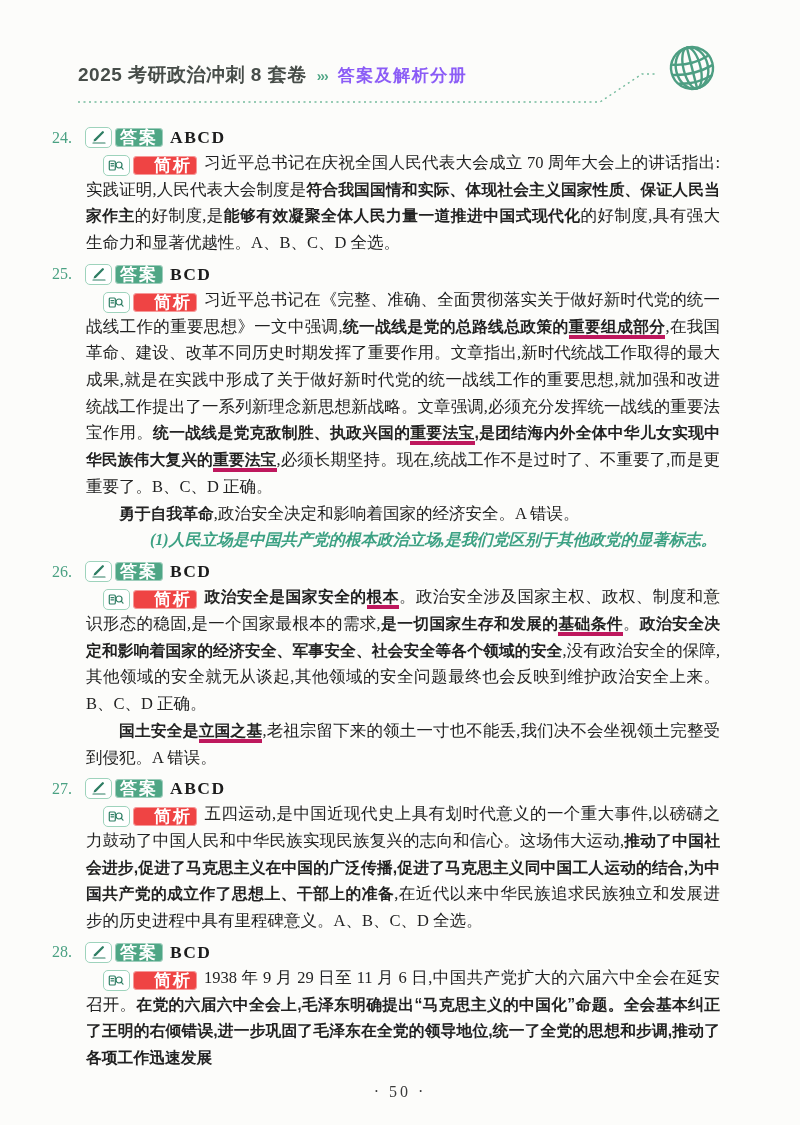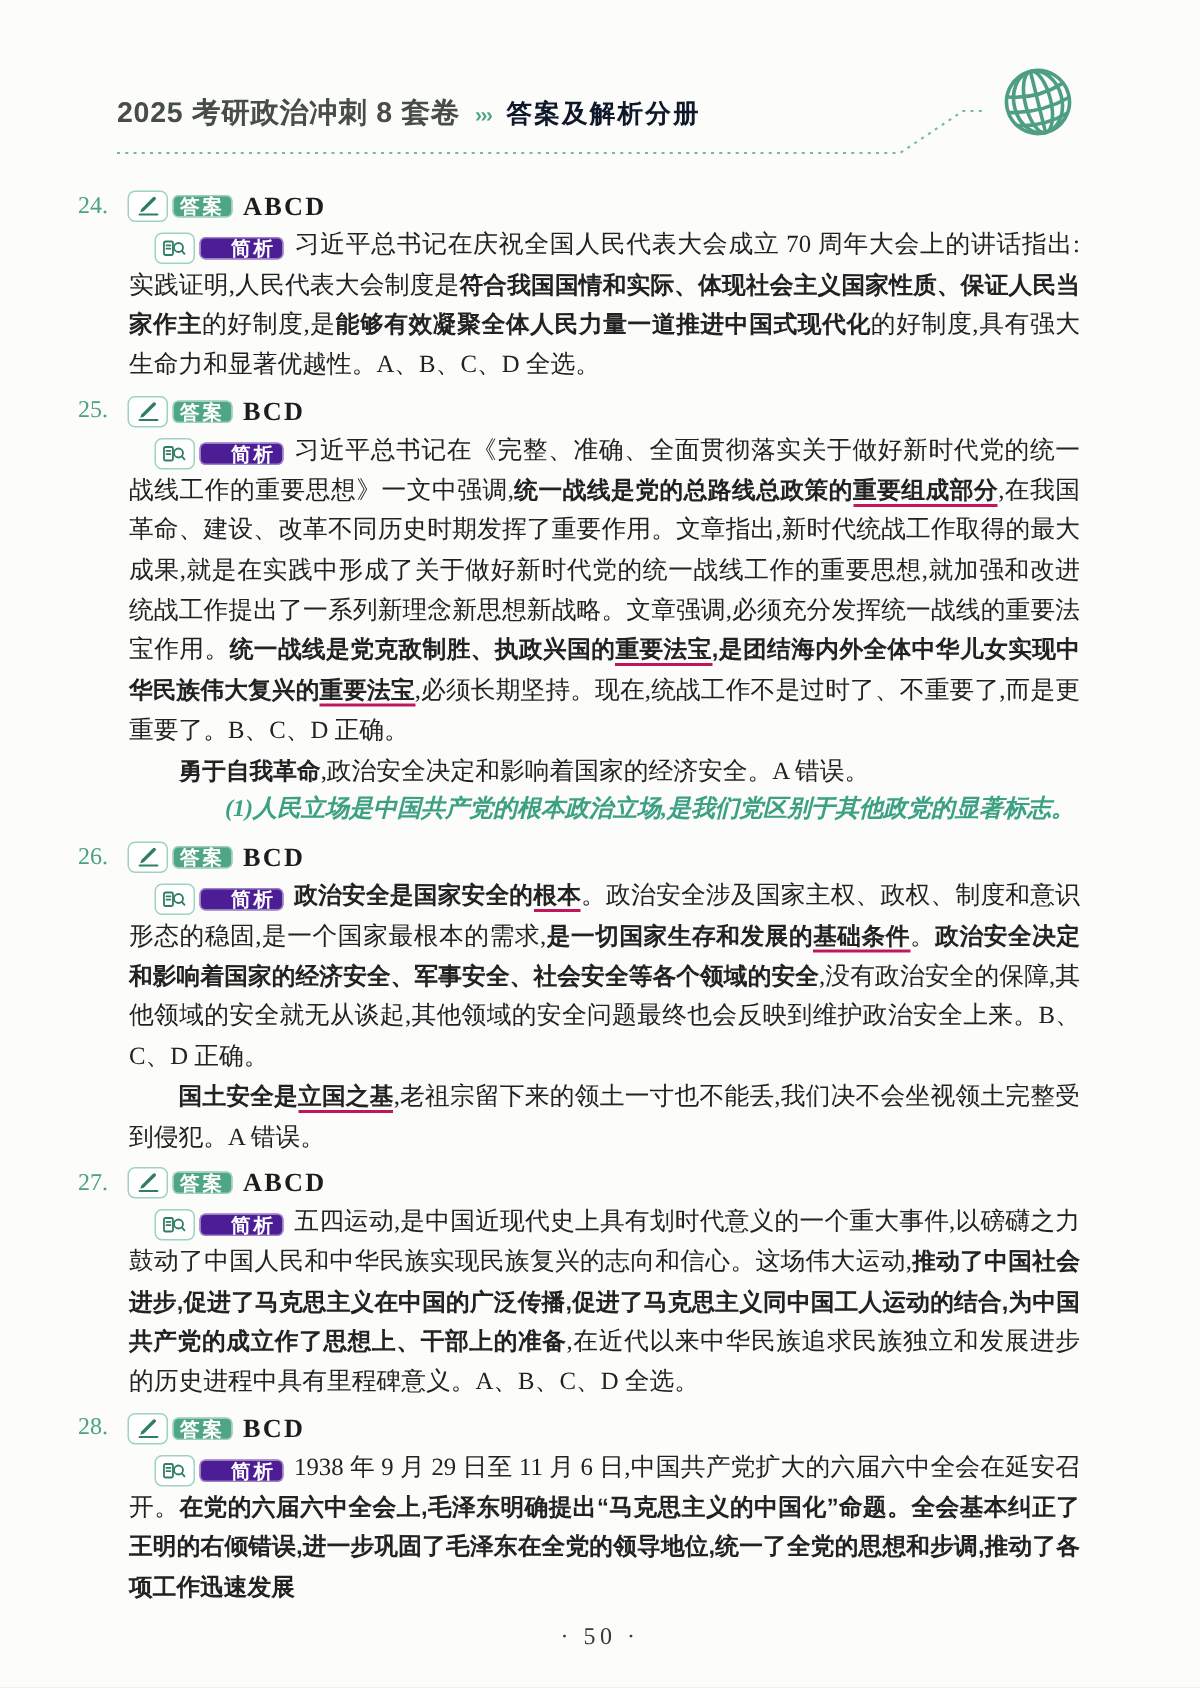--- a/index.html
+++ b/index.html
@@ -11,50 +11,50 @@
     font-family:"Liberation Serif","DejaVu Serif",serif;
     color:#222;
     overflow:hidden;
   }
 
   
   .header{position:absolute;top:62px;left:78px;right:78px;}
   .header-row{display:flex;align-items:baseline;gap:10px;font-family:"Liberation Sans","DejaVu Sans",sans-serif;white-space:nowrap;}
   .header-title{font-weight:bold;font-size:19px;color:#474d49;letter-spacing:.5px;}
   .header-arrows{color:#4fa685;font-weight:bold;font-size:14px;letter-spacing:-1px;}
-  .header-subtitle{color:#0f172a;font-size:17px;font-weight:bold;letter-spacing:1.5px;}
+  .header-subtitle{color:#8b5cf6;font-size:17px;font-weight:bold;letter-spacing:1.5px;}
   .header-deco{position:absolute;top:40px;left:0;width:800px;height:65px;pointer-events:none;}
 
   
   .content{position:absolute;top:120px;left:86px;width:634px;}
   .question{margin:0;}
   .q-line{display:flex;align-items:center;gap:7px;margin:7px 0 2px -34px;}
   .q-num{color:#4aa183;font-size:16px;min-width:26px;text-align:left;}
   .q-answer{font-weight:bold;font-size:17.5px;letter-spacing:1.5px;color:#1c1c1c;}
 
   .badge{display:inline-flex;align-items:center;gap:3px;vertical-align:-4px;line-height:1;}
   .para .badge{margin-right:7px;}
   .badge-icon{width:25px;height:19px;border:1.5px solid #9ed3bc;border-radius:5px;background:#fff;
     display:inline-flex;align-items:center;justify-content:center;}
   .badge-icon svg{display:block;}
   .badge-label{color:#fff;font-family:"Liberation Sans","DejaVu Sans",sans-serif;font-weight:bold;
-    font-size:13px;padding:1px 5px;border-radius:4px;letter-spacing:2px;
+    font-size:17px;padding:1px 5px;border-radius:4px;letter-spacing:2px;
     box-shadow:inset 0 0 0 1px rgba(255,255,255,.45);}
   .badge-label.answer{background:#4fa685;}
-  .badge-label.analysis{background:#4c1d95;}
+  .badge-label.analysis{background:#ef4444;}
   .badge-label.tip{background:#4fa685;}
 
   .para{font-size:16.5px;line-height:1.62;text-align:justify;margin:0;}
   .para.first{text-indent:1em;}
   .para.indent2{text-indent:2em;}
   .para.indent4{text-indent:4em;}
   .para.tip{color:#3ca183;font-style:italic;font-weight:600;font-size:16px;line-height:1.68;}
   .s-b{font-weight:bold;font-family:"Liberation Sans","DejaVu Sans",sans-serif;font-size:15.8px;}
   .s-bu{font-weight:bold;font-family:"Liberation Sans","DejaVu Sans",sans-serif;font-size:15.8px;
-    border-bottom:2px solid #be185d;padding-bottom:0px;}
+    border-bottom:4px solid #be185d;padding-bottom:0px;}
 
   
   .page-number{position:absolute;bottom:24px;left:0;right:0;text-align:center;
     font-size:16px;color:#3a3a3a;letter-spacing:3px;}
 </style>
 </head>
 <body>
 
 <div class="page">
 

